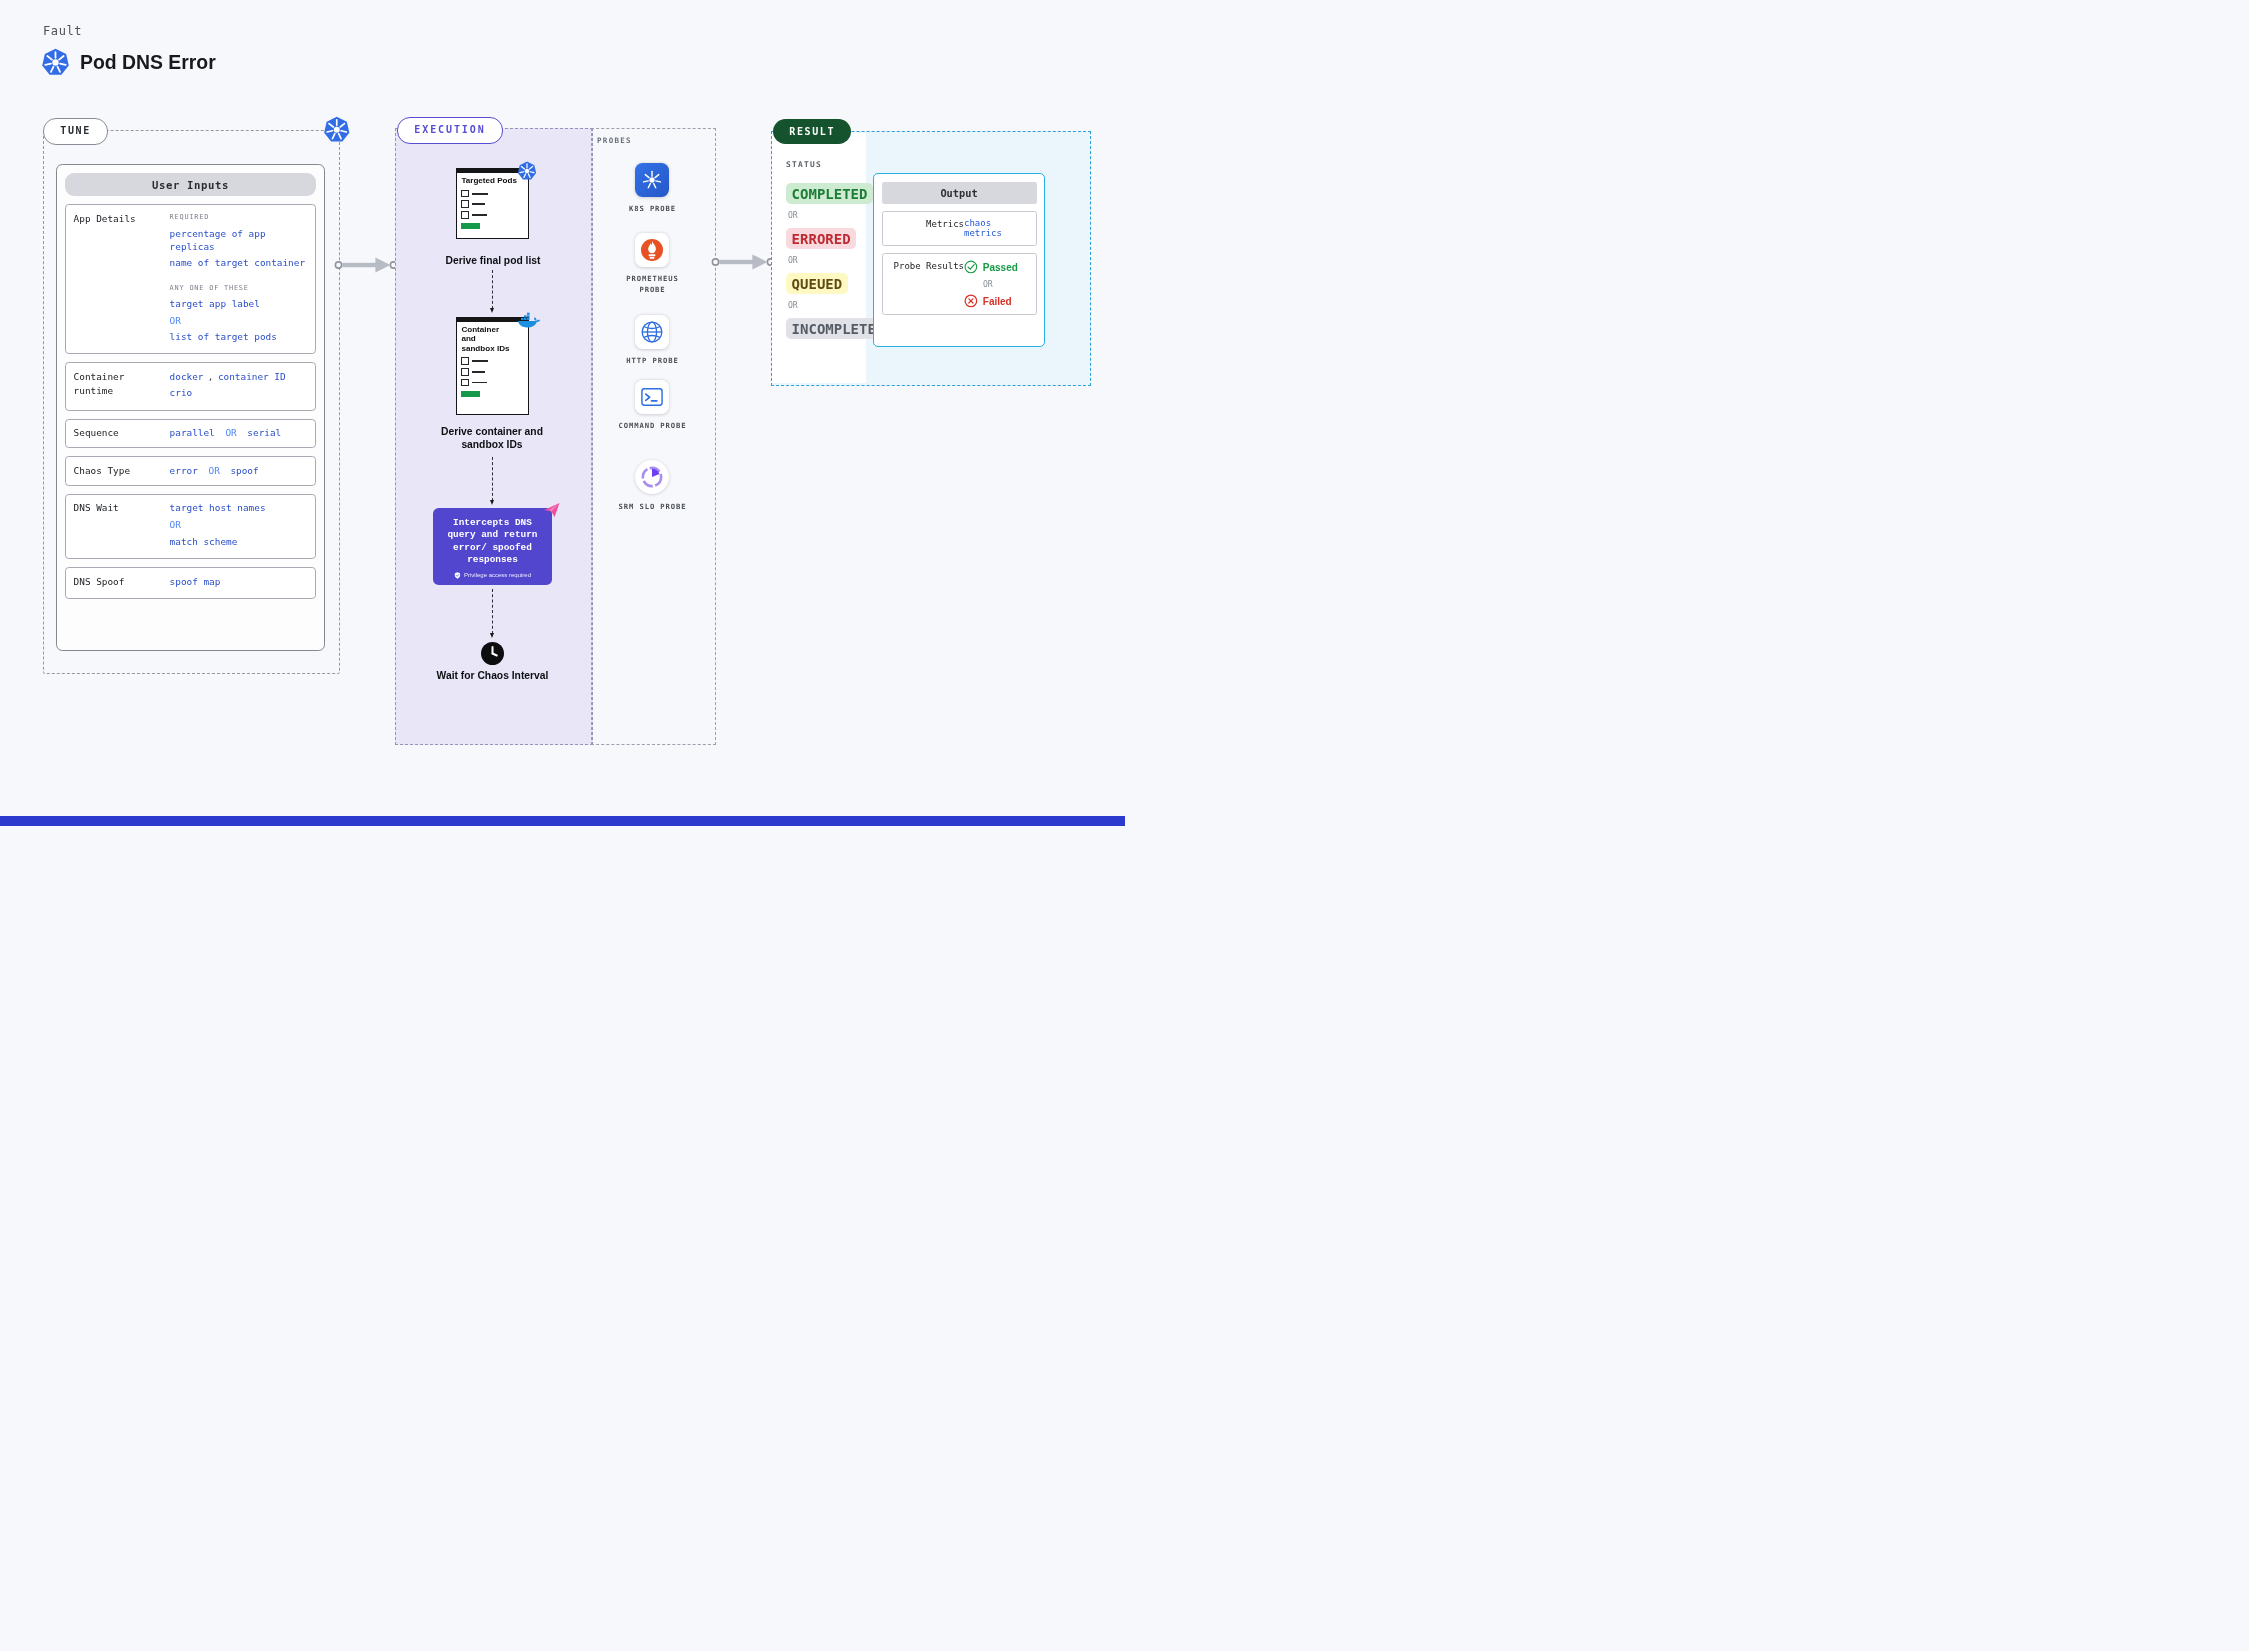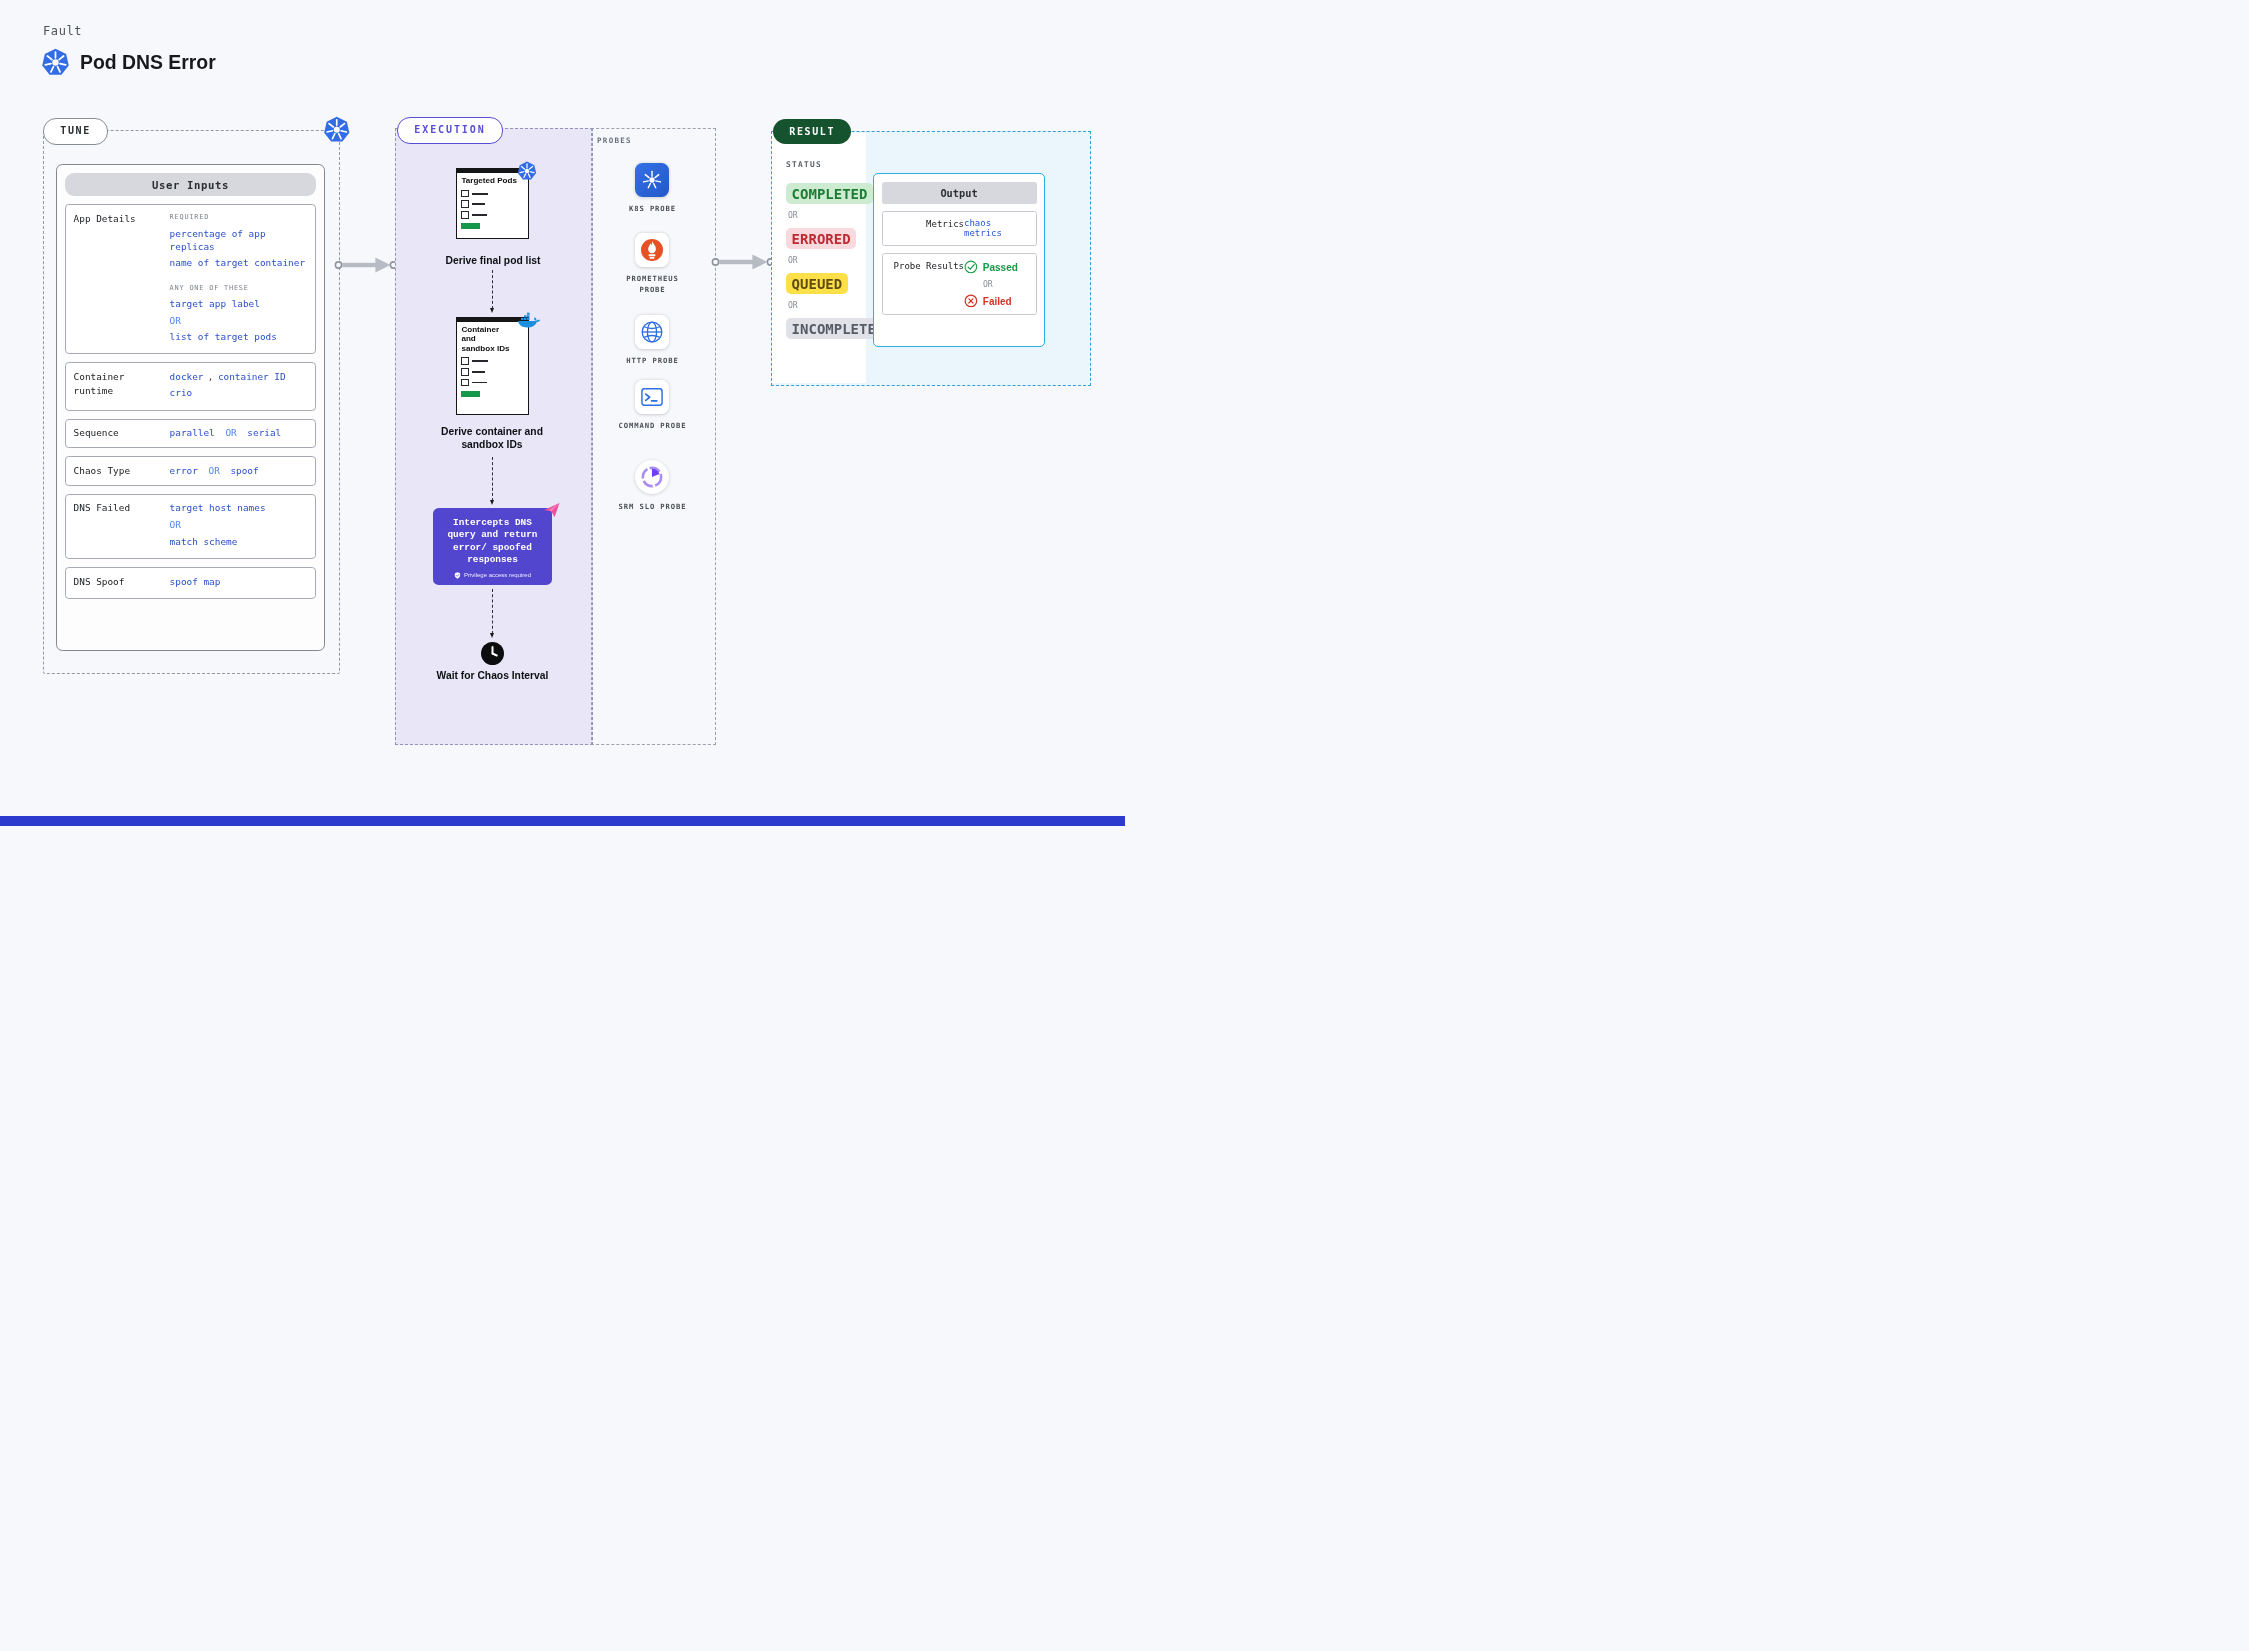--- a/index.html
+++ b/index.html
@@ -76,21 +76,21 @@
   .probe-icon.k8s{background:linear-gradient(135deg,#3272e6,#2457c9);}
   .probe-icon.round{border-radius:50%;}
   .probe-label{position:absolute;width:69px;text-align:center;font-size:7.2px;letter-spacing:0.9px;
                color:#4b5057;font-weight:bold;line-height:1.55;left:618px;}
 
   
   .status-cap{left:786px;top:160px;font-size:7.8px;letter-spacing:1.3px;color:#5a6069;font-weight:bold;}
   .badge{position:absolute;left:786px;padding:2.5px 5.6px;border-radius:5px;font-weight:bold;font-size:14px;}
   .badge.completed{background:#cdebd1;color:#1c7c34;}
   .badge.errored{background:#f7d9de;color:#bf2a32;}
-  .badge.queued{background:#fde047;color:#5f4c12;}
+  .badge.queued{background:#fef9c3;color:#5f4c12;}
   .badge.incompleted{background:#e0e2e7;color:#565c66;}
   .or-gray{position:absolute;left:788px;font-size:8.1px;color:#868c94;}
 
   .output-card{left:873px;top:173px;width:172px;height:174px;border:1.9px solid #2ab0e6;border-radius:5px;
                background:#fff;padding:7.5px;box-sizing:border-box;z-index:2;}
   .out-header{background:#d6d8dd;border-radius:2.5px;text-align:center;font-weight:bold;font-size:10.3px;
               color:#2c2f33;padding:5px 0;margin-bottom:7.5px;}
   .out-row{border:0.9px solid #c6cad0;border-radius:2.5px;display:flex;padding:6.3px 7.5px;margin-bottom:7.5px;}
   .out-label{width:74px;font-size:9px;color:#202327;line-height:1.4;flex-shrink:0;text-align:right;}
   .out-value{font-size:9px;color:#2457d6;}
@@ -247,21 +247,21 @@
       <div class="inp-row">
         <div class="inp-label">Chaos Type</div>
         <div class="inp-vals">
           <span>error</span>
           <span class="or-blue" style="margin:0 5px">OR</span>
           <span>spoof</span>
         </div>
       </div>
 
       <div class="inp-row">
-        <div class="inp-label">DNS Failed</div>
+        <div class="inp-label">DNS Wait</div>
         <div class="inp-vals">
           <div class="val">target host names</div>
           <div class="or-blue or-line">OR</div>
           <div class="val">match scheme</div>
         </div>
       </div>
 
       <div class="inp-row">
         <div class="inp-label">DNS Spoof</div>
         <div class="inp-vals">

